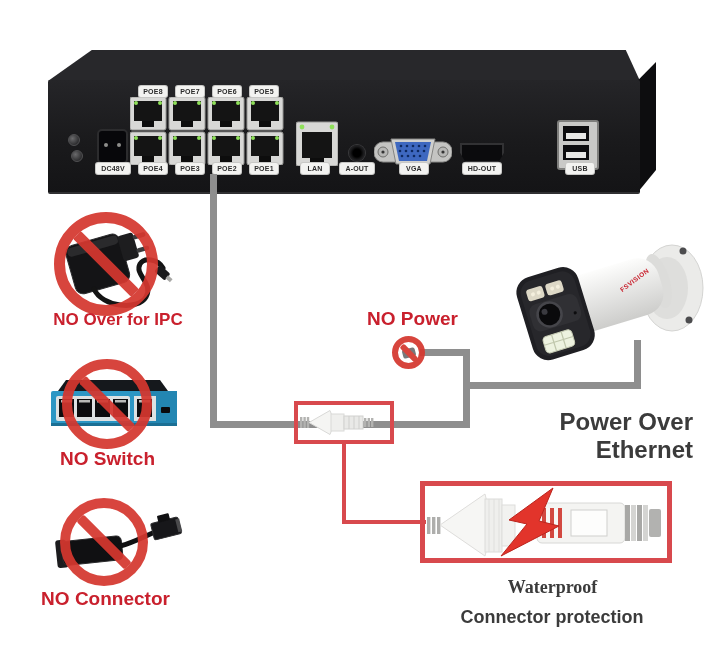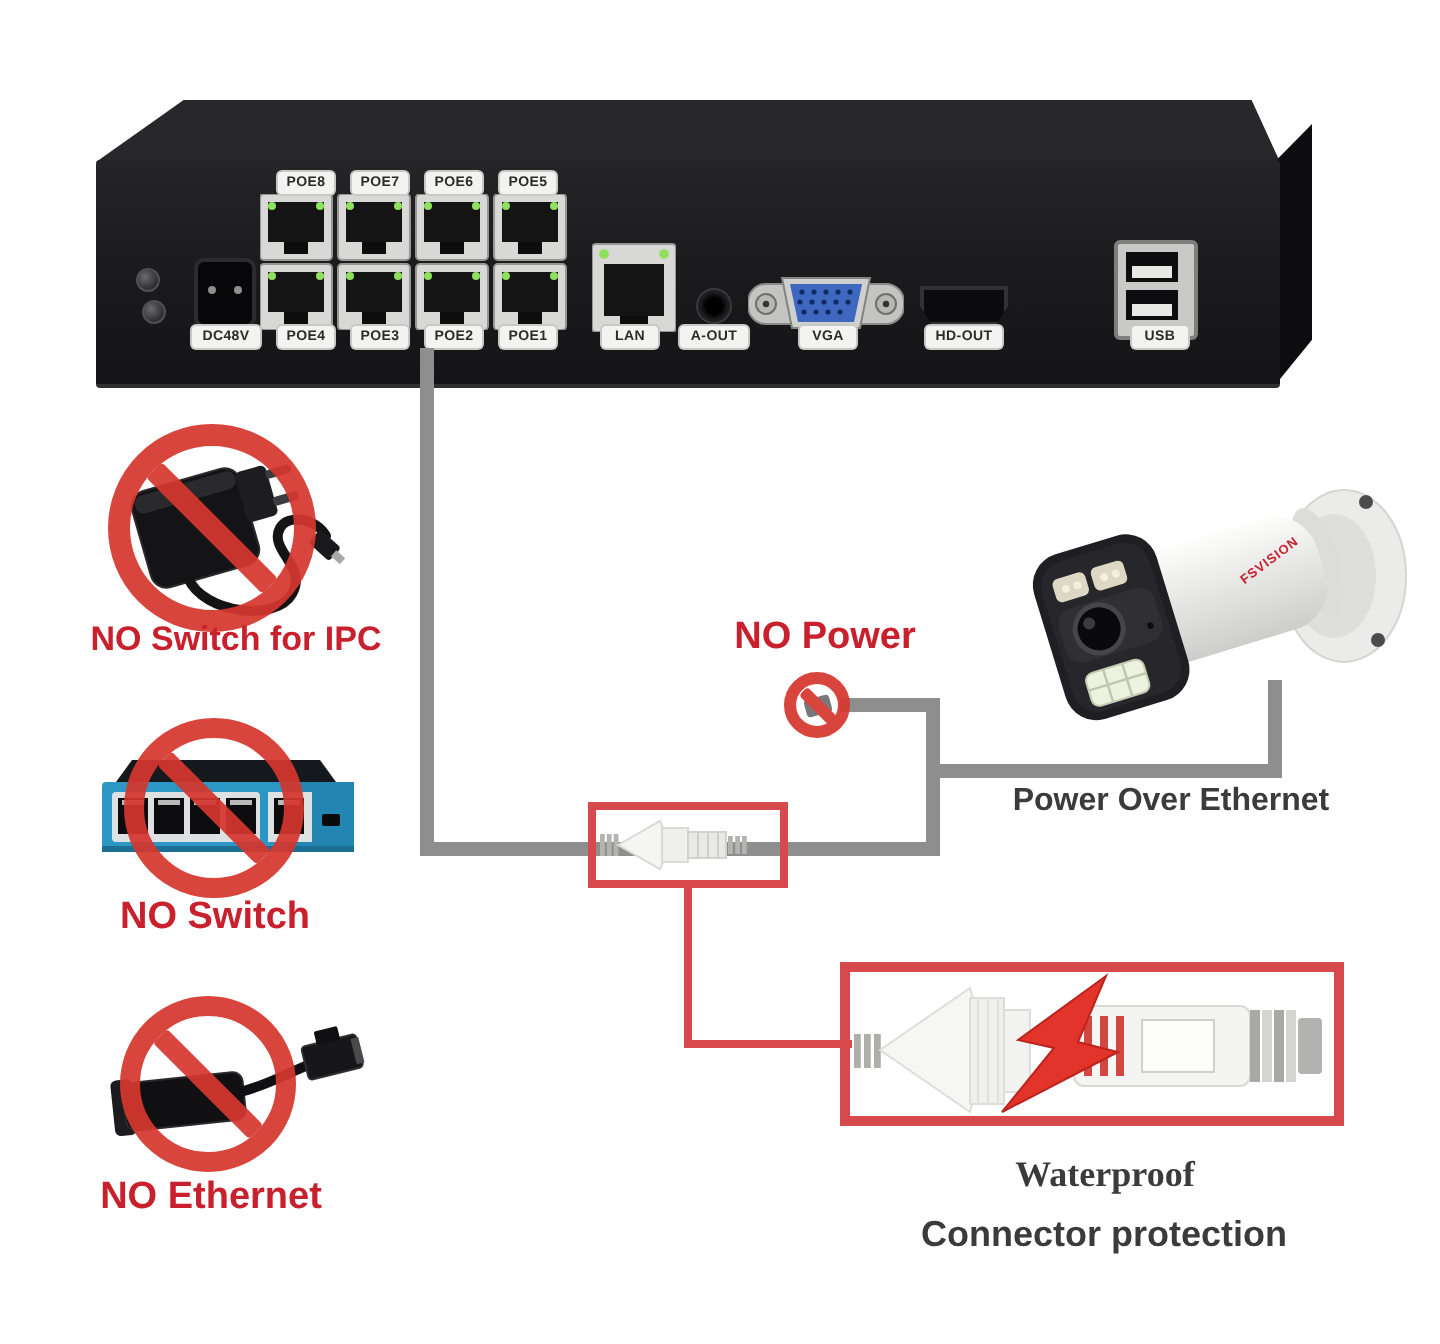--- a/index.html
+++ b/index.html
@@ -215,21 +215,21 @@
       <rect x="97" y="29" width="13" height="4.5" rx="2" fill="#3c3c3e"></rect>
       <rect x="97" y="43" width="13" height="4.5" rx="2" fill="#3c3c3e"></rect>
     </g>
     <path d="M52,76 C60,94 96,98 104,84 C112,70 92,62 98,51 C102,44 116,46 121,55" stroke="#141414" stroke-width="5" fill="none" stroke-linecap="round"></path>
     <g transform="rotate(42 120 60)">
       <rect x="113" y="55" width="14" height="9" rx="2" fill="#1a1a1c"></rect>
       <rect x="126" y="57.5" width="6" height="4" fill="#a8a8a6"></rect>
     </g>
   </svg>
   <div class="ban" style="left:54px;top:212px;width:104px;height:104px;--bw:11px;"></div>
-  <div class="warn" style="left:28px;top:310px;width:180px;font-size:17px;">NO Switch for IPC</div>
+  <div class="warn" style="left:28px;top:310px;width:180px;font-size:17px;">NO Over for IPC</div>
 
   <svg class="abs" style="left:46px;top:377px;" width="134" height="52" viewBox="0 0 134 52">
     <polygon points="12,14 122,14 114,3 20,3" fill="#15181c"></polygon>
     <rect x="5" y="14" width="126" height="34" rx="2" fill="#2c96c4"></rect>
     <rect x="95" y="14" width="36" height="34" fill="#2386b2"></rect>
     <rect x="10" y="19" width="74" height="25" rx="2" fill="#dde1e2"></rect>
     <g fill="#0c0c0e">
       <rect x="13" y="22" width="15" height="18"></rect>
         <rect x="31" y="22" width="15" height="18"></rect>
       <rect x="49" y="22" width="15" height="18"></rect>
@@ -256,21 +256,21 @@
       <rect x="14" y="29" width="60" height="24" rx="5" fill="#101012" stroke="#2a2a2c"></rect>
     </g>
     <path d="M72,38 C88,34 96,28 110,23" stroke="#101012" stroke-width="5" fill="none" stroke-linecap="round"></path>
     <g transform="rotate(-14 118 20)">
       <rect x="104" y="12" width="28" height="17" rx="2" fill="#17171a" stroke="#2e2e30"></rect>
       <rect x="112" y="6" width="12" height="7" rx="1" fill="#101012"></rect>
       <rect x="129" y="14" width="4" height="13" fill="#4a4a4c"></rect>
     </g>
   </svg>
   <div class="ban" style="left:60px;top:498px;width:88px;height:88px;--bw:10px;"></div>
-  <div class="warn" style="left:28px;top:588px;width:155px;font-size:19px;">NO Ethernet</div>
+  <div class="warn" style="left:28px;top:588px;width:155px;font-size:19px;">NO Connector</div>
 
   <div class="warn" style="left:360px;top:308px;width:105px;font-size:19px;">NO Power</div>
   <div class="ban" style="left:392px;top:336px;width:33px;height:33px;--bw:6px;">
     <div class="plug-bit"></div>
   </div>
 
   <svg class="abs" style="left:512px;top:236px;" width="198" height="132" viewBox="0 0 198 132">
     <defs>
       <linearGradient id="camBody" x1="0" y1="0" x2="0" y2="1">
         <stop offset="0" stop-color="#fdfdfc"></stop>
@@ -298,18 +298,18 @@
         <circle cx="52" cy="40" r="2" fill="#f4efdd"></circle>
       <rect x="17" y="50" width="50" height="28" rx="8" fill="#303034"></rect>
       <circle cx="36" cy="64" r="12" fill="#0a0a0c" stroke="#45454a" stroke-width="2.5"></circle>
       <circle cx="32" cy="60" r="3" fill="#3a3a40"></circle>
       <circle cx="61" cy="70" r="1.6" fill="#0c0c0e"></circle>
       <rect x="22" y="84" width="30" height="17" rx="4" fill="#edf2e0" stroke="#c6cbb4"></rect>
       <path d="M32,84 V101 M42,84 V101 M22,92 H52" stroke="#bfc6ac" stroke-width="1.2"></path>
       <text x="112" y="64" font-size="6.5" font-weight="bold" fill="#c9202d" letter-spacing="0.5" transform="rotate(-20 112 64)">FSVISION</text>
     </g>
   </svg>
-  <div class="cap" style="left:478px;top:392px;width:215px;font-size:16px;">Power Over Ethernet</div>
+  <div class="cap" style="left:478px;top:408px;width:215px;font-size:24px;text-align:right;">Power Over Ethernet</div>
 
   <div class="cap" style="left:440px;top:577px;width:225px;font-size:18px;font-family:Liberation Serif, serif;">Waterproof</div>
   <div class="cap" style="left:428px;top:607px;width:248px;font-size:18px;">Connector protection</div>
 
 </div>
 
 </body></html>

